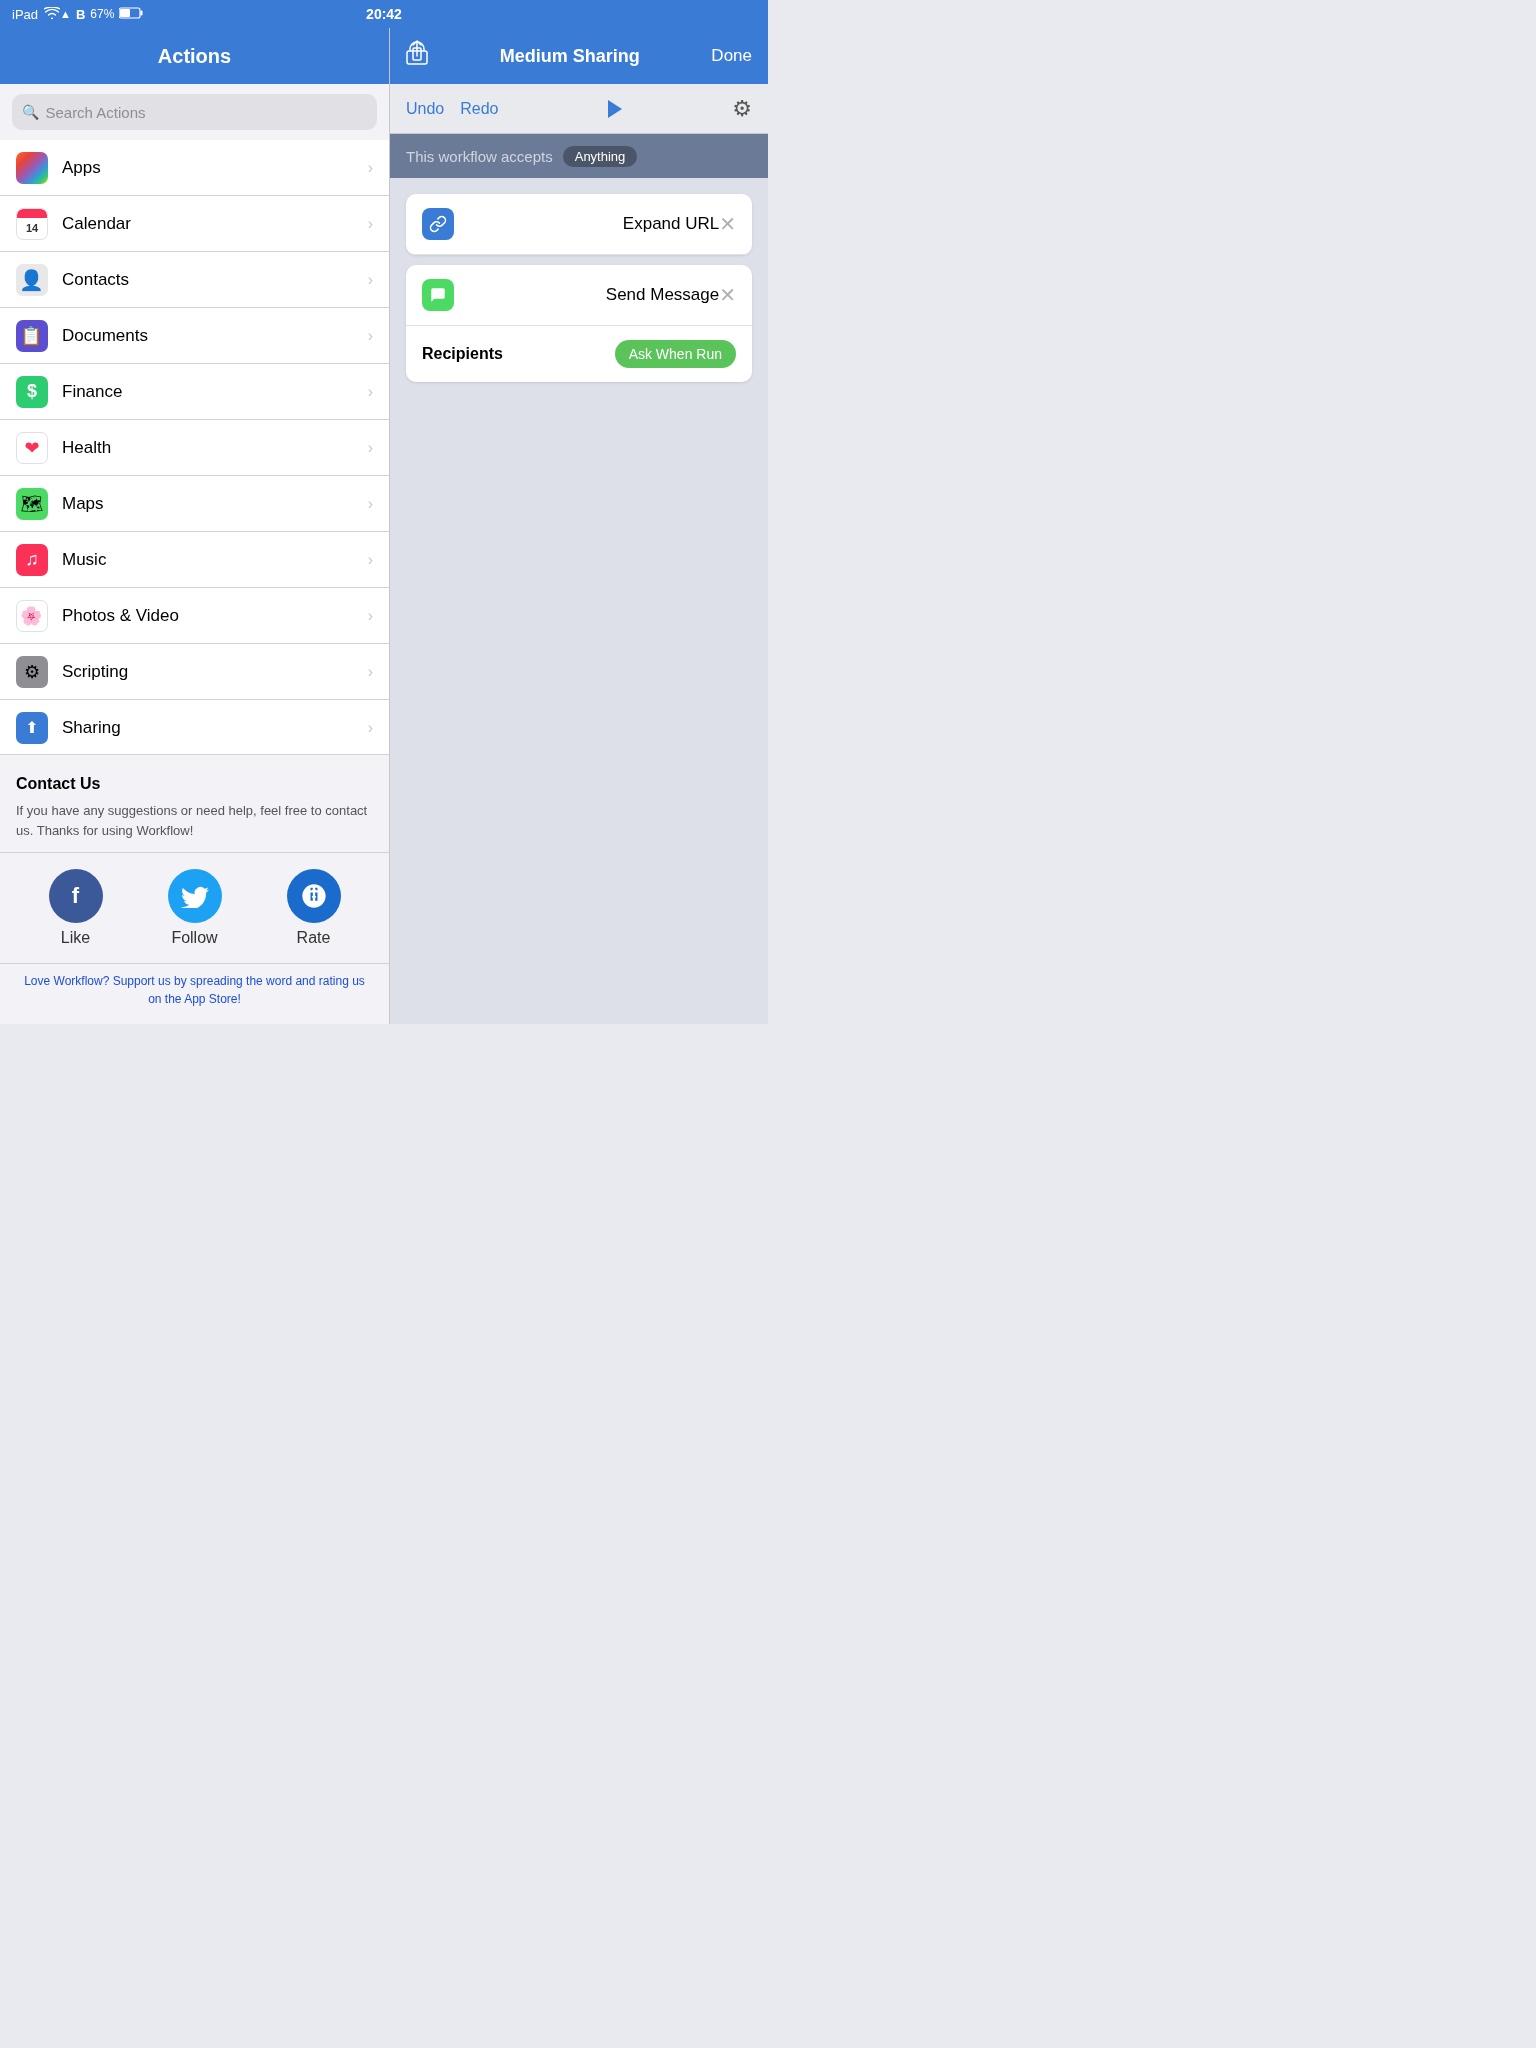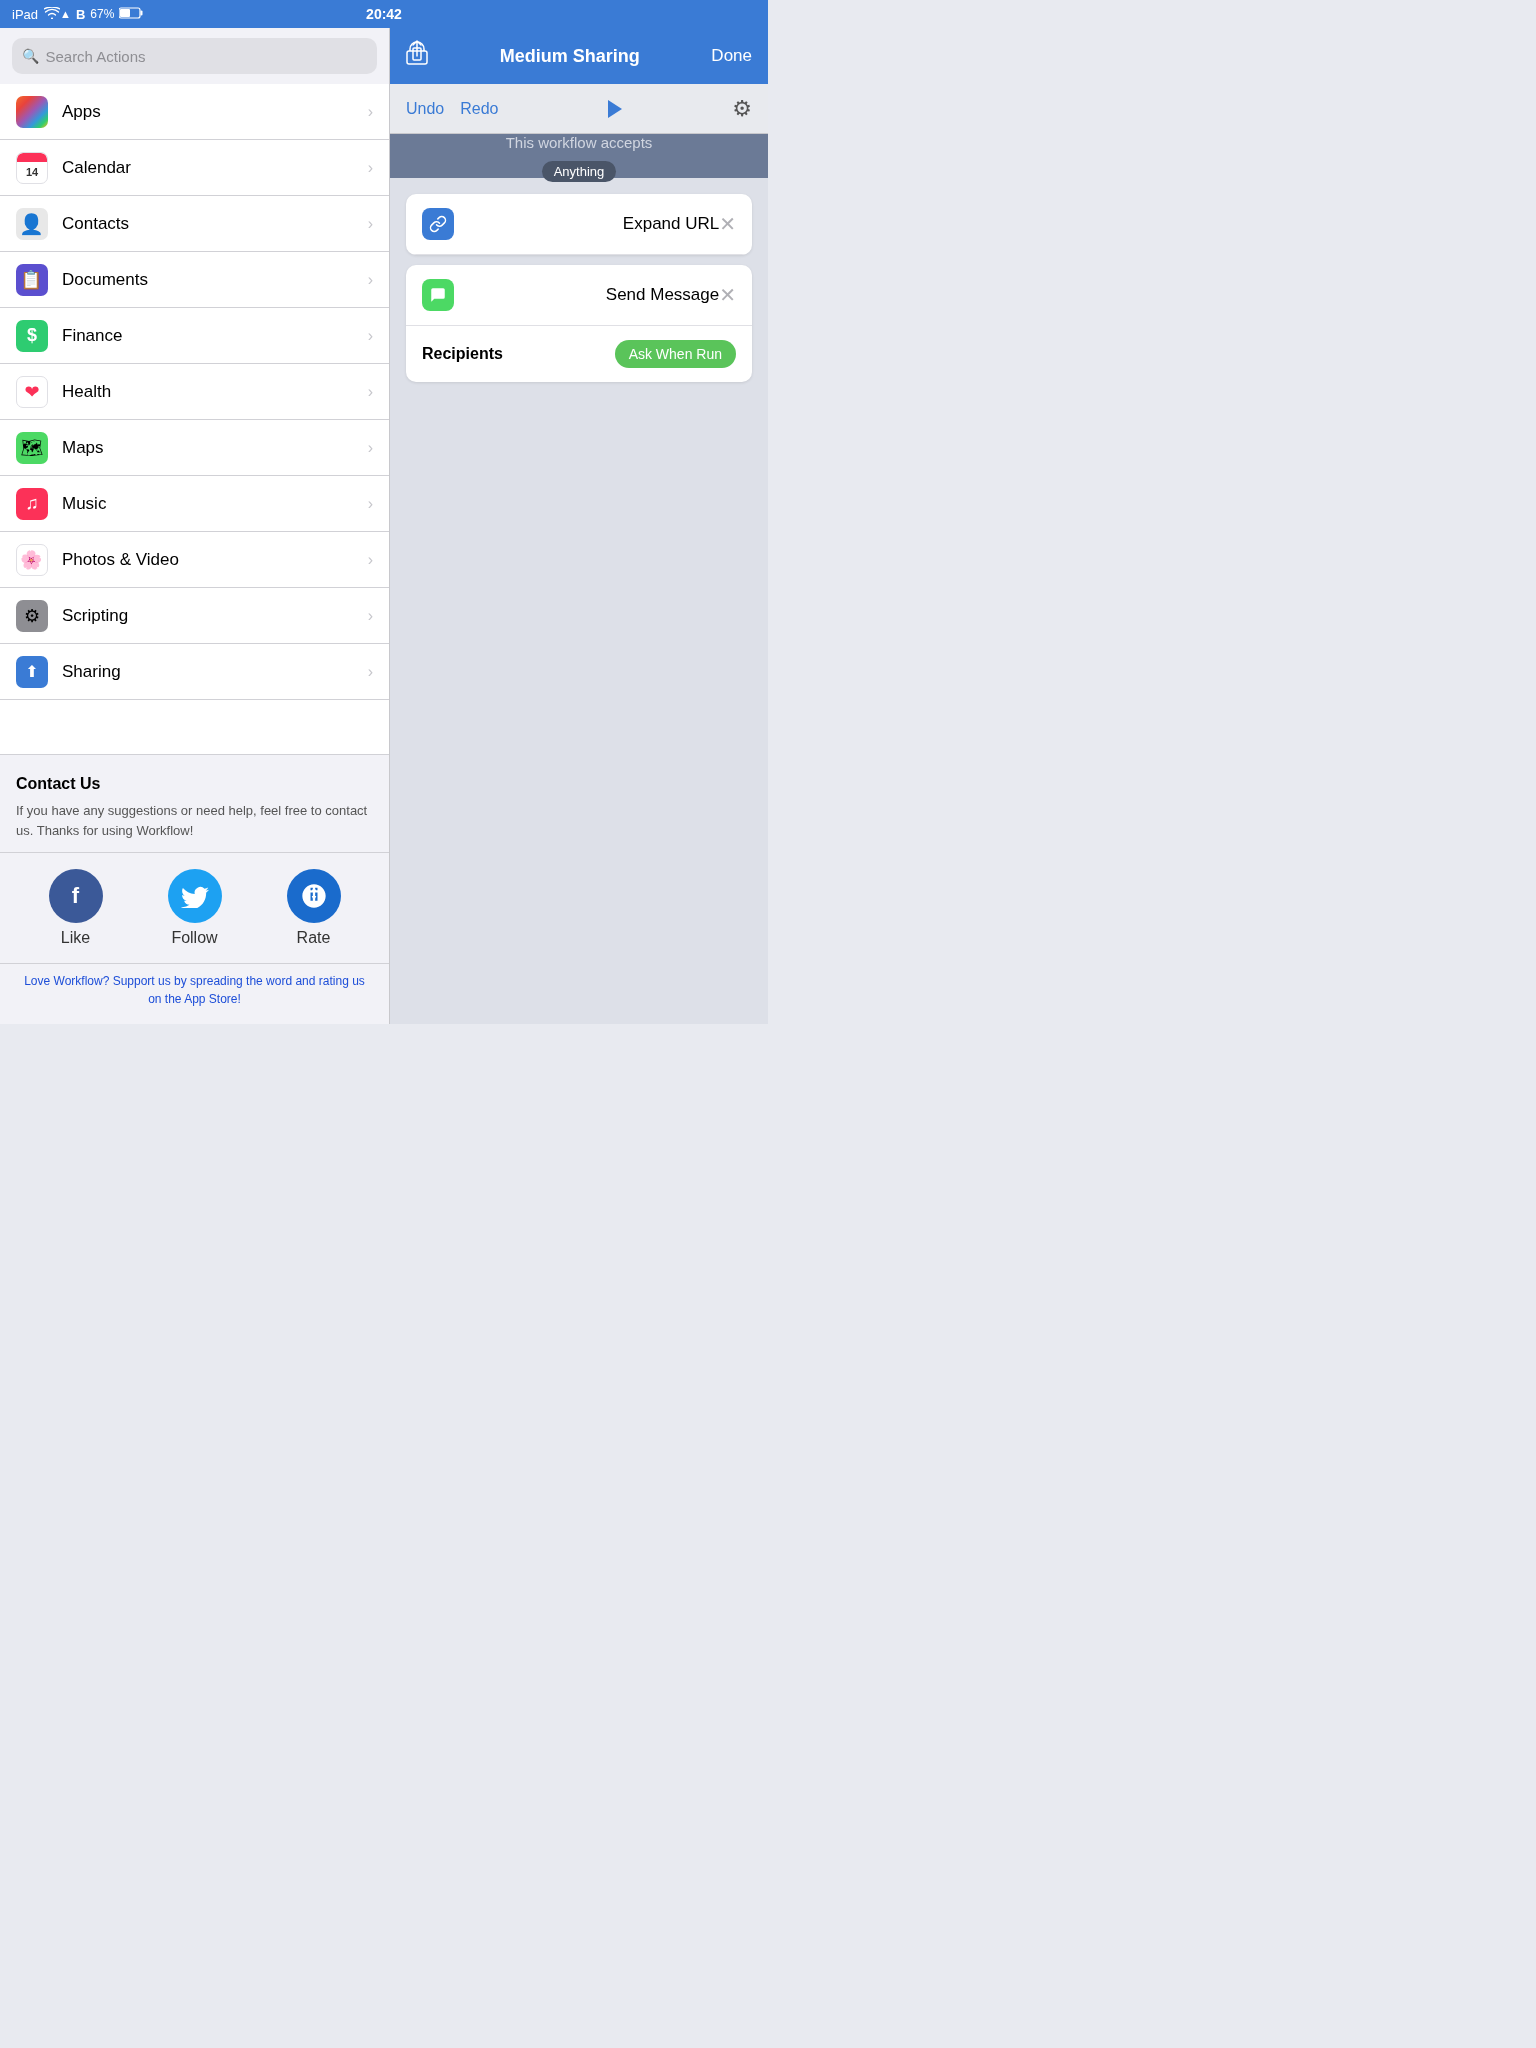--- a/index.html
+++ b/index.html
@@ -254,21 +254,20 @@
     }
 
     
     .accepts-bar {
       background: #6b7a96;
       height: 44px;
       display: flex;
       align-items: center;
       padding: 0 16px;
       gap: 10px;
-      flex-direction: column;
     }
     .accepts-text {
       color: #d0d5e0;
       font-size: 15px;
     }
     .accepts-badge {
       background: #4a5568;
       color: white;
       font-size: 13px;
       padding: 3px 12px;
@@ -369,20 +368,23 @@
         <rect x="1" y="2" width="10" height="8" rx="1" fill="white"></rect>
       </svg>
     </span>
   </div>
 </div>
 
 <div class="main-container">
 
   <div class="left-panel">
 
+    <div class="left-header">
+      <span class="left-header-title">Actions</span>
+    </div>
 
     <div class="search-container">
       <div class="search-bar">
         <span class="search-icon-sym">🔍</span>
         <span class="search-placeholder">Search Actions</span>
       </div>
     </div>
 
     <div class="category-list">
 

